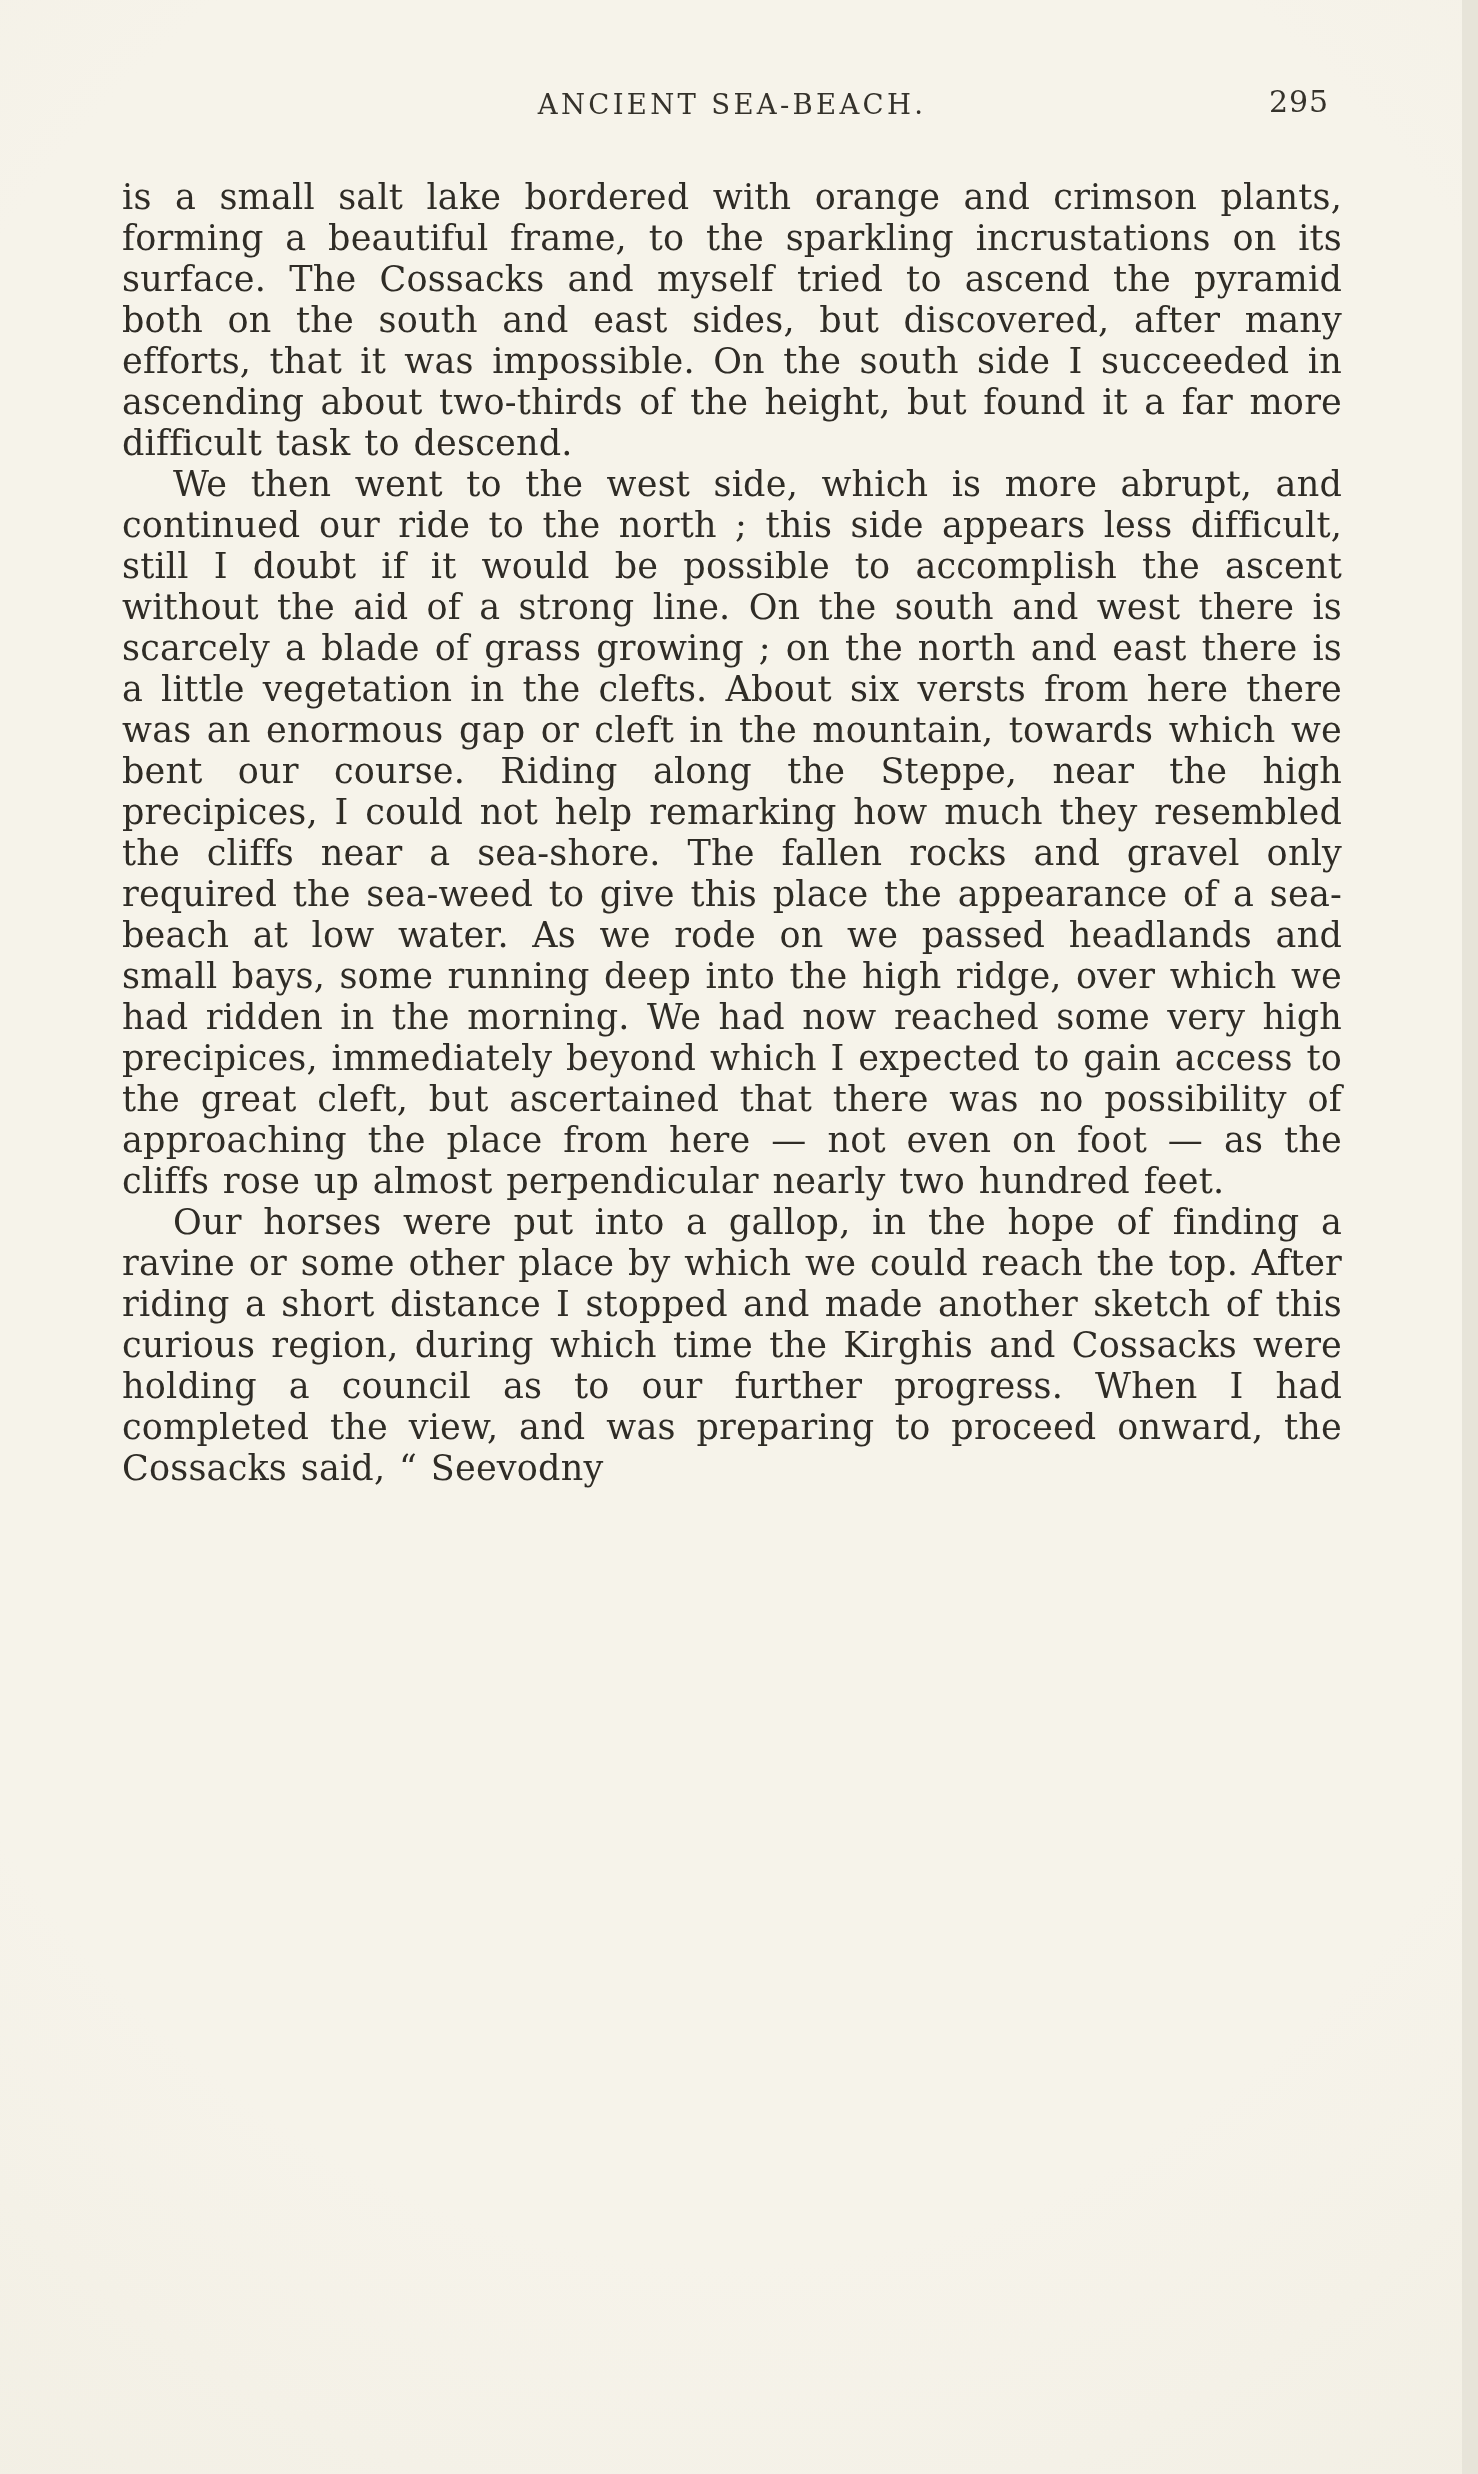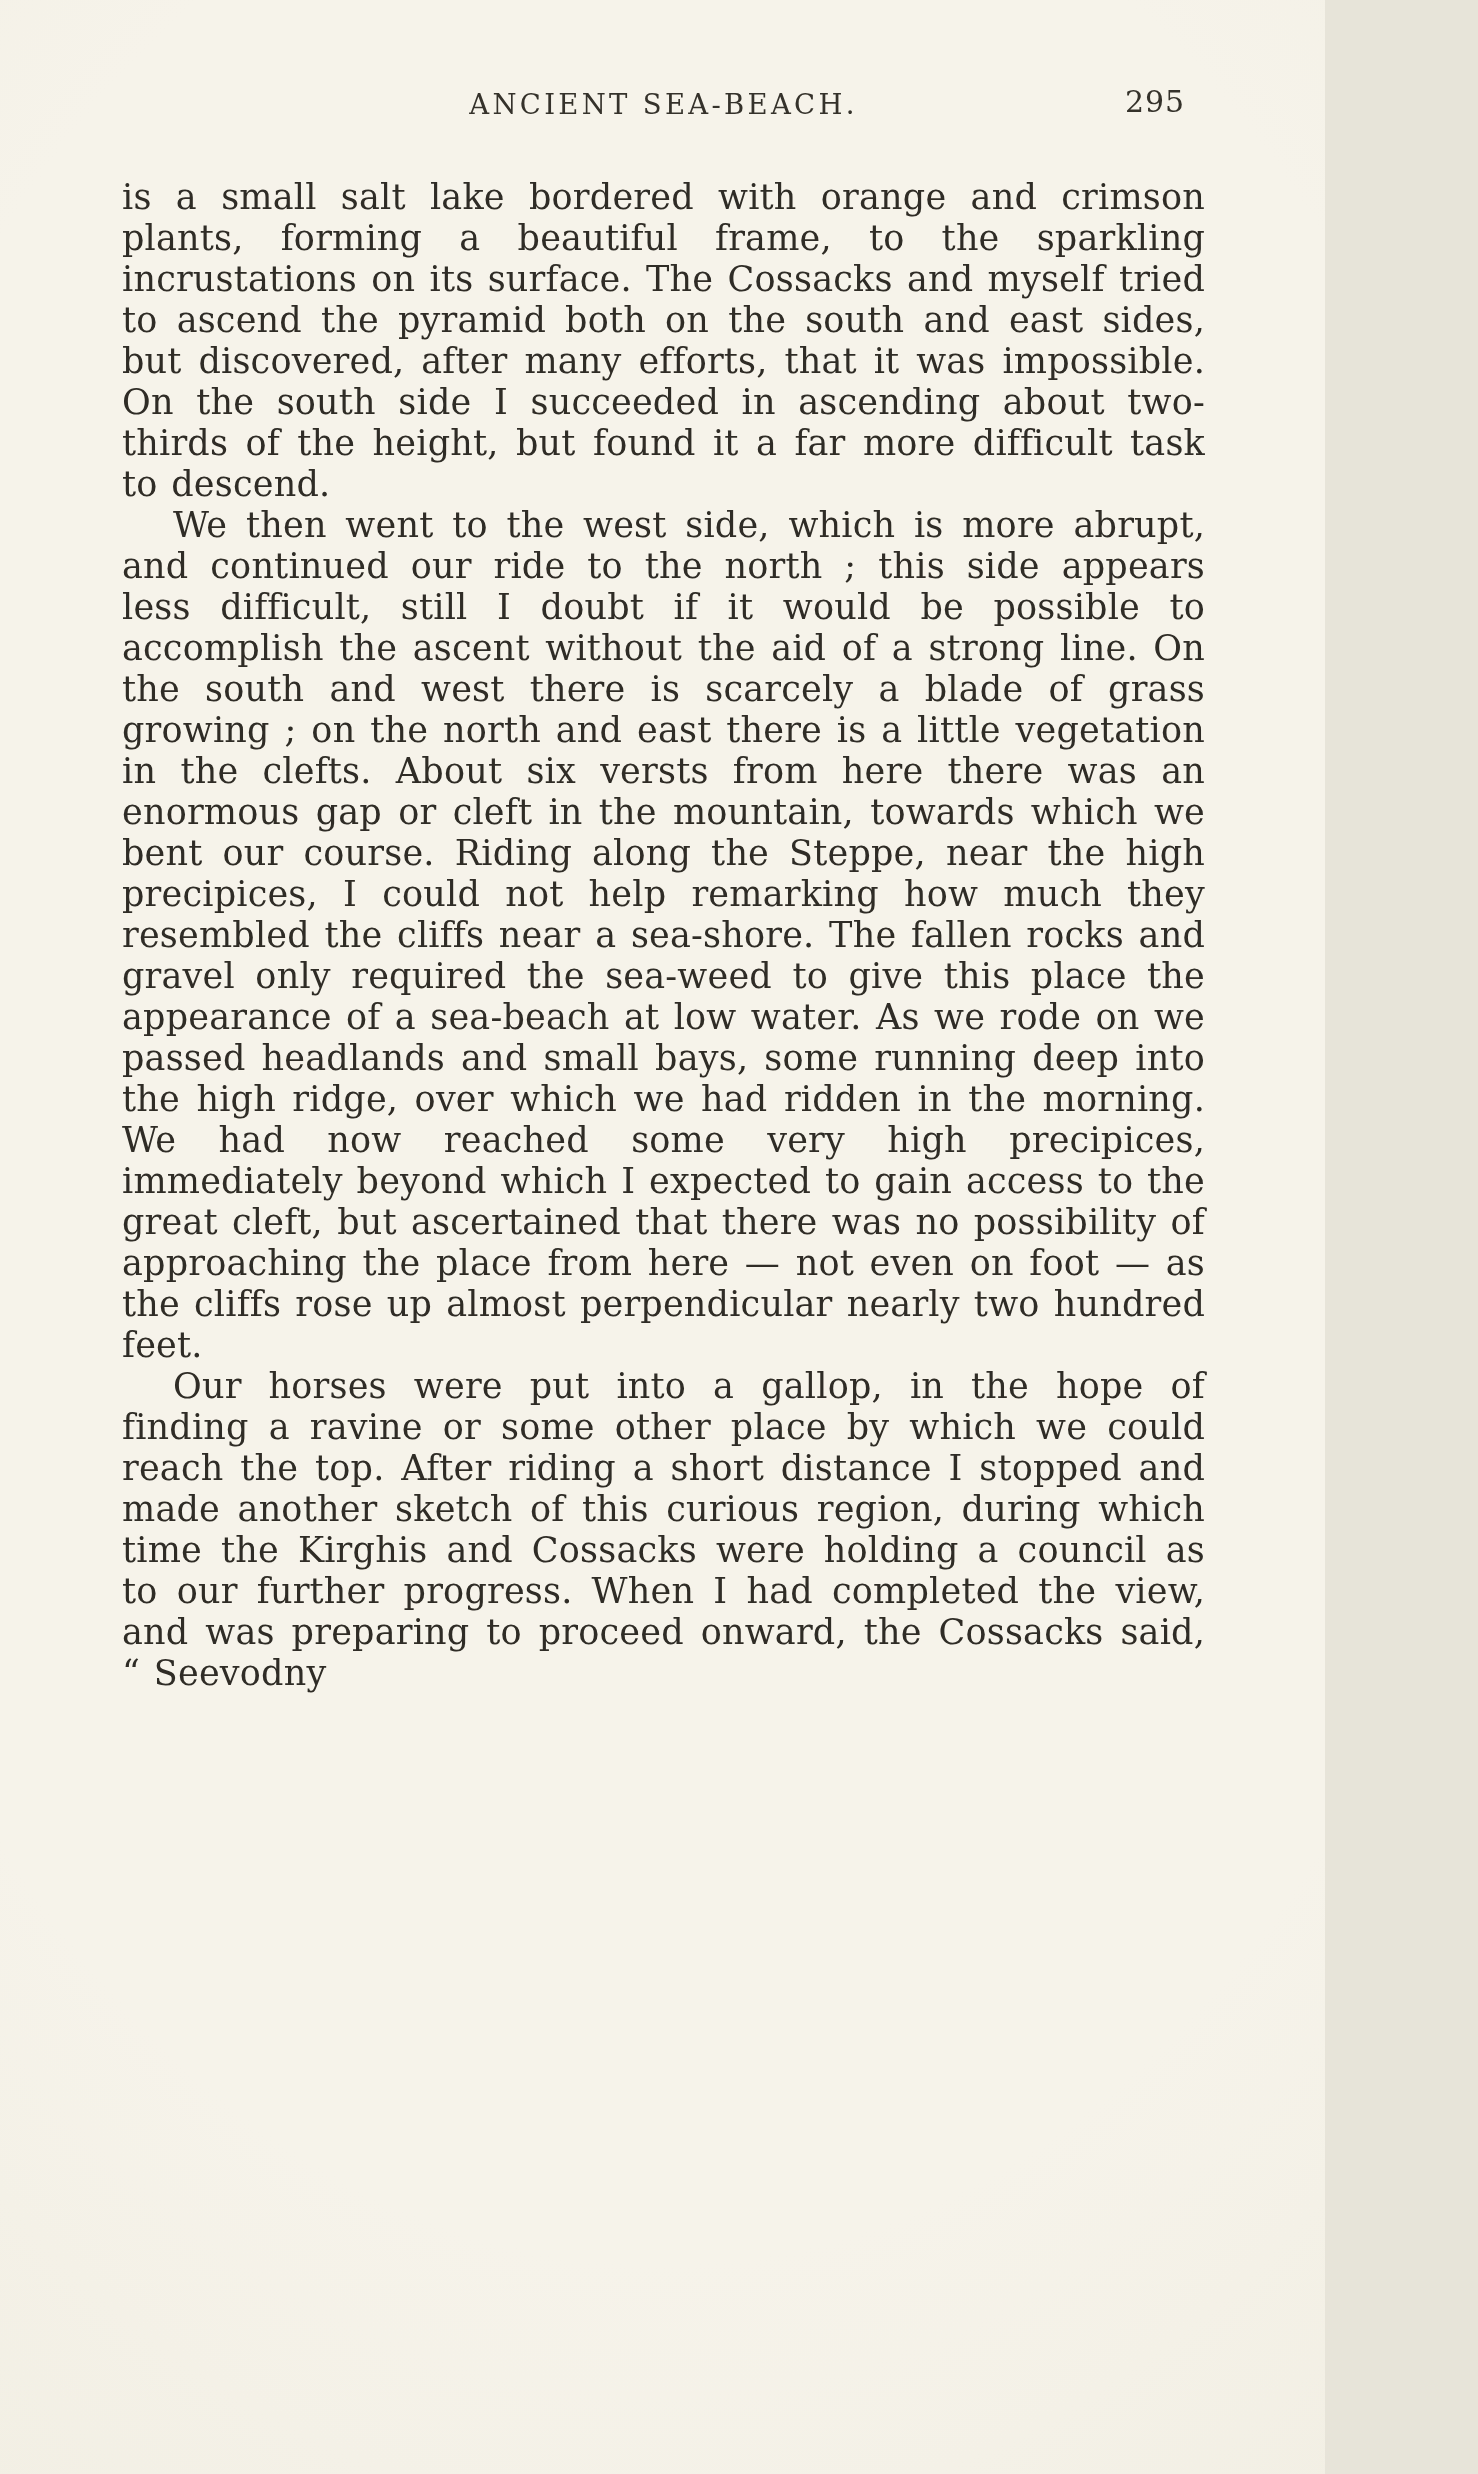--- a/index.html
+++ b/index.html
@@ -3,21 +3,21 @@
 <meta charset="utf-8">
 <style>
   * { margin: 0; padding: 0; box-sizing: border-box; }
   html, body { width: 1479px; height: 2475px; }
   body {
     background: #e7e4d9;
     font-family: "DejaVu Serif", "Liberation Serif", serif;
   }
   .page {
     position: relative;
-    width: 1325px;
+    width: 1462px;
     height: 2475px;
     background:
       radial-gradient(ellipse 120% 90% at 50% 42%,
         #f6f3ea 55%, #f2efe4 78%, #eae6d9 94%, #e3dfd0 100%);
     color: #2f2c26;
     overflow: hidden;
   }
   .page-inner {
     padding: 82px 120px 0 122px;
   }
@@ -31,21 +31,21 @@
     left: 50%;
     transform: translateX(-50%);
     top: 5.7px;
     font-size: 27.5px;
     letter-spacing: 3.3px;
     white-space: nowrap;
     color: #35322b;
   }
   .page-number {
     position: absolute;
-    right: 20px;
+    right: 13px;
     top: 1.9px;
     font-size: 30px;
     letter-spacing: 0.9px;
     color: #35322b;
   }
   .page-body {
     font-size: 35px;
     line-height: 41px;
     text-align: justify;
     word-spacing: 2.4px;

